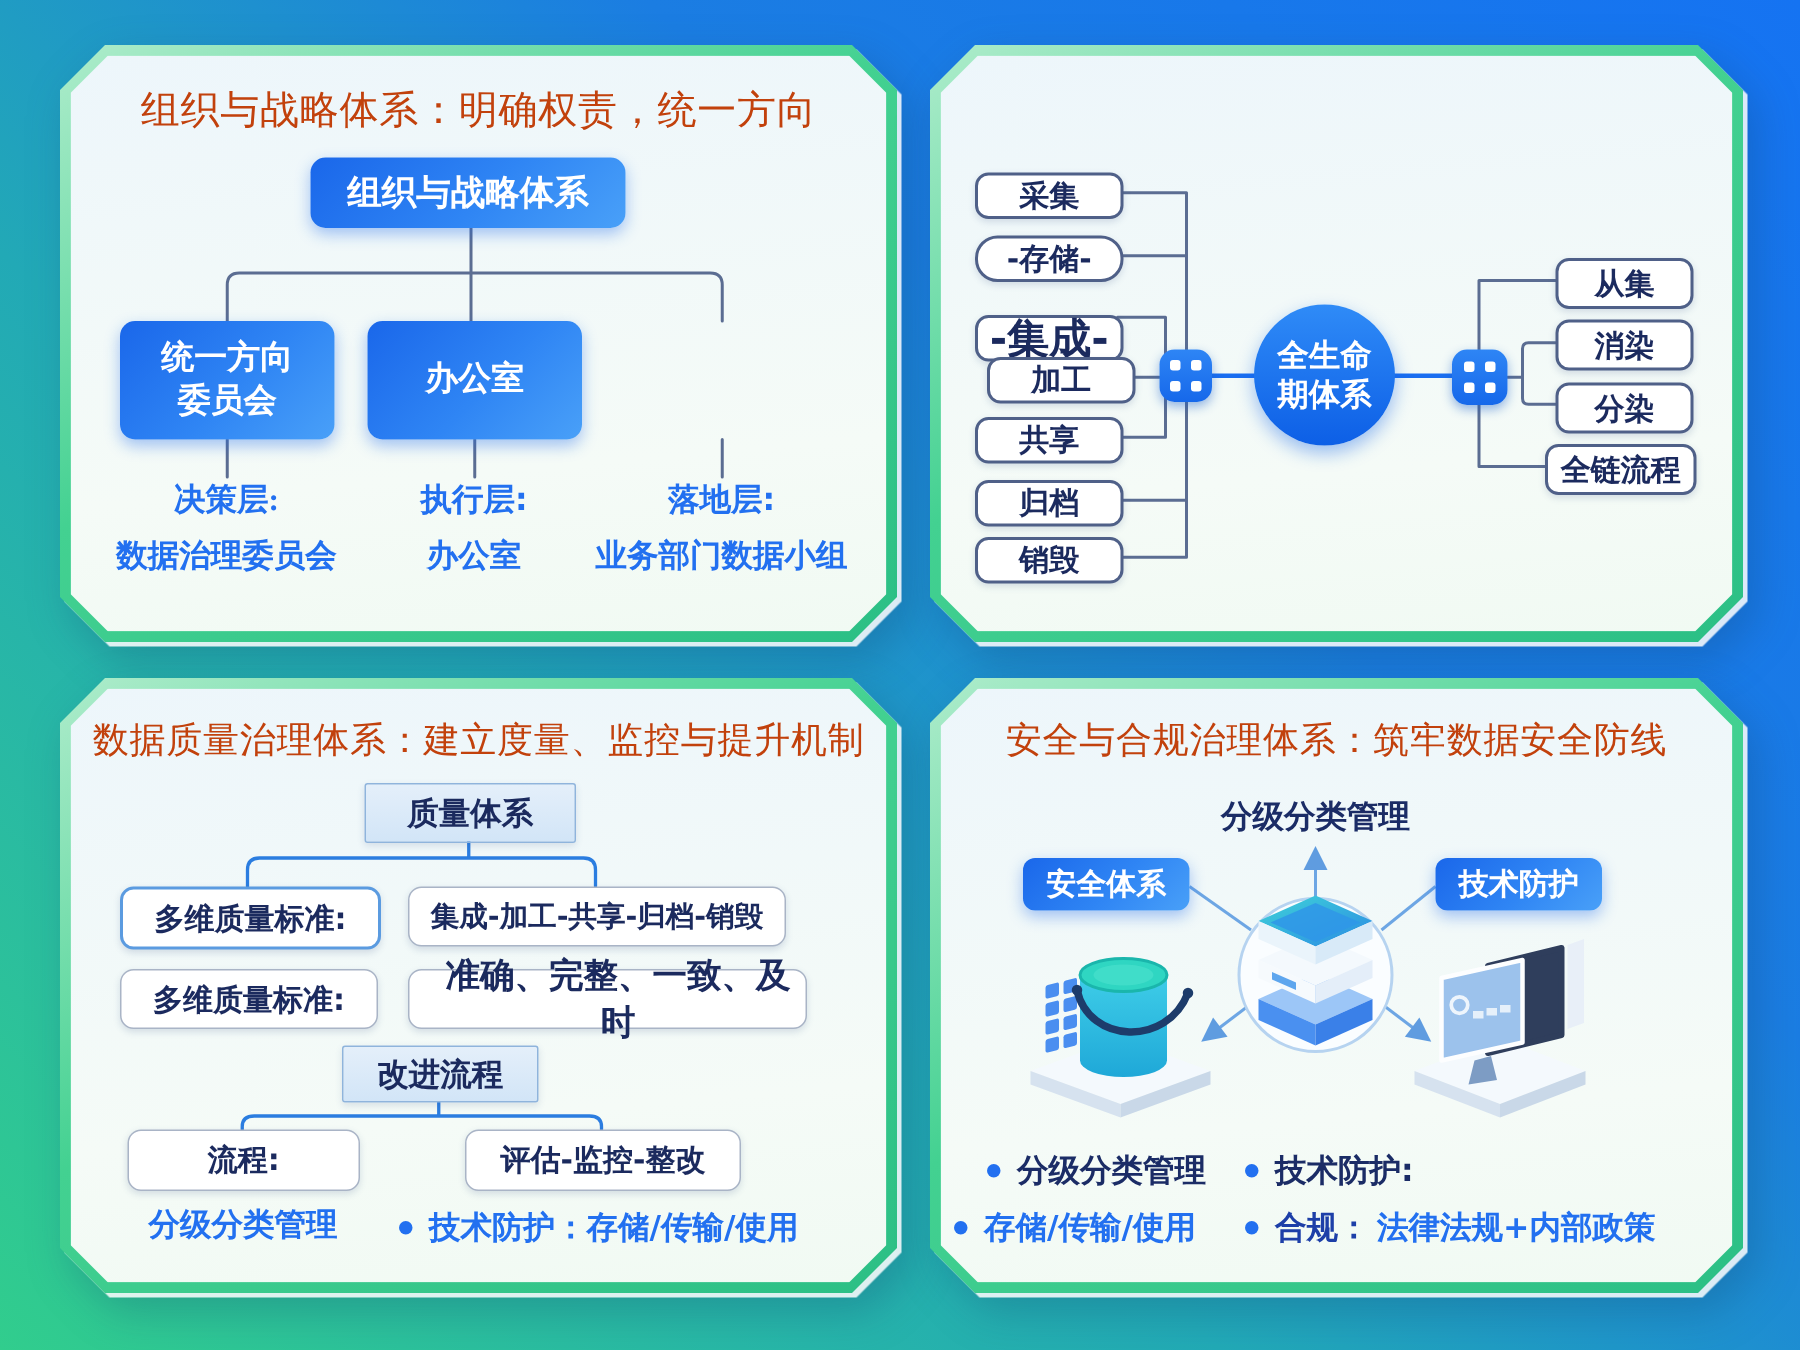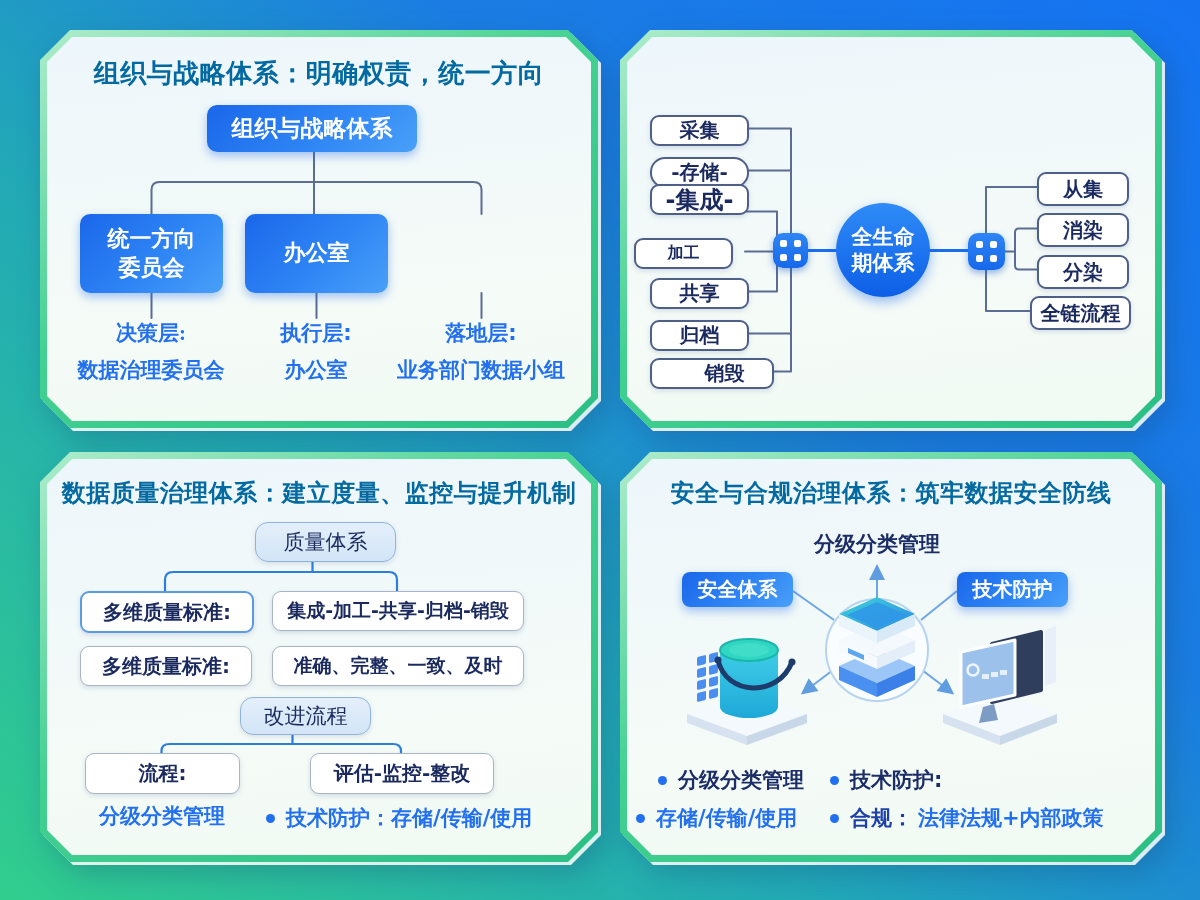--- a/index.html
+++ b/index.html
@@ -9,30 +9,30 @@
     background:linear-gradient(222deg,#1573f2 0%,#1b7de2 35%,#22a9b6 63%,#31cd8d 100%);
   }
   .panel{position:absolute;filter:drop-shadow(3px 3px 0 rgba(255,255,255,.85)) drop-shadow(7px 10px 14px rgba(15,70,110,.28));}
   .panel-border{position:absolute;inset:0;
     clip-path:polygon(30px 0,calc(100% - 30px) 0,100% 30px,100% calc(100% - 30px),calc(100% - 30px) 100%,30px 100%,0 calc(100% - 30px),0 30px);
     background:linear-gradient(150deg,#aeeccb 0%,#43d191 45%,#2bbf85 100%);}
   .panel-inner{position:absolute;inset:7px;
     clip-path:polygon(25px 0,calc(100% - 25px) 0,100% 25px,100% calc(100% - 25px),calc(100% - 25px) 100%,25px 100%,0 calc(100% - 25px),0 25px);
     background:linear-gradient(175deg,#edf6fb 0%,#f5fbf7 70%,#f1faf3 100%);}
   .content{position:absolute;inset:0;}
-  .t-title{position:absolute;left:0;right:0;text-align:center;font-weight:700;color:#0369a1;letter-spacing:.5px;}
+  .t-title{position:absolute;left:0;right:0;text-align:center;font-weight:400;color:#c2410c;letter-spacing:.5px;}
   .abs{position:absolute;}
   .cc{display:flex;align-items:center;justify-content:center;text-align:center;}
   .col{display:flex;flex-direction:column;align-items:center;justify-content:center;}
   .box-blue{background:linear-gradient(135deg,#1a67ea 0%,#2f85f4 55%,#49a0f8 100%);
     border-radius:10px;color:#fff;font-weight:700;box-shadow:0 4px 10px rgba(26,103,234,.38);}
   .box-white{background:#fff;border:2px solid #4f6088;border-radius:9px;color:#1b2a5e;font-weight:700;
     box-shadow:0 2px 5px rgba(60,90,140,.18);}
-  .box-soft{background:linear-gradient(180deg,#e4effa,#d2e5f7);border:1.5px solid #8fb4dc;border-radius:13px;
-    color:#1b2a5e;font-weight:400;box-shadow:0 2px 5px rgba(60,90,140,.15);margin-left:12px;}
+  .box-soft{background:linear-gradient(180deg,#e4effa,#d2e5f7);border:1.5px solid #8fb4dc;border-radius:2px;
+    color:#1b2a5e;font-weight:700;box-shadow:0 2px 5px rgba(60,90,140,.15);}
   .ob{border:2px solid #5b9be0 !important;}
   .og{border:1.5px solid #a9b4c6 !important;}
   .lbl-blue{color:#2270f0;font-weight:700;}
   .navy{color:#1b2c66;font-weight:700;}
   .hub{border-radius:50%;background:linear-gradient(180deg,#2f8bf7,#0d5fe6);color:#fff;font-weight:700;
     box-shadow:0 5px 12px rgba(13,95,230,.4);line-height:1.25;}
   .node{background:linear-gradient(180deg,#2e85f5,#1668ea);border-radius:10px;
     box-shadow:0 3px 7px rgba(20,90,200,.45);display:flex;align-items:center;justify-content:center;}
   .node .dots{display:grid;grid-template-columns:7px 7px;gap:7px;}
   .node .dots i{width:7px;height:7px;background:#fff;border-radius:2px;display:block;}
@@ -91,25 +91,25 @@
         <path d="M366 157 V281 M366 157 H417 M366 281 H410"></path>
         <path d="M385 221.5 H395 M417 198.5 H399 Q395 198.5 395 202.5 V235.5 Q395 239.5 399 239.5 H417"></path>
       </g>
       <g stroke="#1a6ef0" stroke-width="3" fill="none">
         <path d="M188 220.5 H217 M309 220.5 H348"></path>
       </g>
     </svg>
 
     <div class="abs box-white cc" style="left:30px;top:85px;width:95px;height:27px;font-size:20px;">采集</div>
     <div class="abs box-white cc" style="left:30px;top:127px;width:95px;height:27px;font-size:20px;border-radius:15px;">-存储-</div>
-    <div class="abs box-white cc" style="left:30px;top:154px;width:95px;height:27px;font-size:24px;">-集成-</div>
-    <div class="abs box-white cc" style="left:14px;top:208px;width:95px;height:27px;font-size:16px;">加工</div>
+    <div class="abs box-white cc" style="left:30px;top:180px;width:95px;height:27px;font-size:28px;">-集成-</div>
+    <div class="abs box-white cc" style="left:38px;top:208px;width:95px;height:27px;font-size:20px;">加工</div>
     <div class="abs box-white cc" style="left:30px;top:248px;width:95px;height:27px;font-size:20px;">共享</div>
     <div class="abs box-white cc" style="left:30px;top:290px;width:95px;height:27px;font-size:20px;">归档</div>
-    <div class="abs box-white cc" style="left:30px;top:328px;width:95px;height:27px;font-size:20px;padding-left:25px;">销毁</div>
+    <div class="abs box-white cc" style="left:30px;top:328px;width:95px;height:27px;font-size:20px;">销毁</div>
 
     <div class="abs node" style="left:153px;top:203px;width:35px;height:35px;">
       <span class="dots">
           <i></i>
           <i></i>
           <i></i>
           <i></i>
         </span>
     </div>
     <div class="abs node" style="left:348px;top:203px;width:37px;height:37px;">
@@ -144,21 +144,21 @@
         <path d="M272.5 108 V120 M125 139 V128 Q125 120 133 120 H349 Q357 120 357 128 V139"></path>
         <path d="M252.5 281 V292 M121.5 301 V299 Q121.5 292 129.5 292 H353 Q361 292 361 299 V301"></path>
       </g>
     </svg>
 
     <div class="abs box-soft cc" style="left:203px;top:70px;width:139px;height:38px;font-size:21px;">质量体系</div>
 
     <div class="abs box-white ob cc" style="left:40px;top:139px;width:170px;height:38px;font-size:20px;">多维质量标准:</div>
     <div class="abs box-white og cc" style="left:232px;top:139px;width:250px;height:38px;font-size:19px;">集成-加工-共享-归档-销毁</div>
     <div class="abs box-white og cc" style="left:40px;top:194px;width:170px;height:38px;font-size:20px;">多维质量标准:</div>
-    <div class="abs box-white og cc" style="left:232px;top:194px;width:250px;height:38px;font-size:19px;">准确、完整、一致、及时</div>
+    <div class="abs box-white og cc" style="left:232px;top:194px;width:250px;height:38px;font-size:23px;padding-left:14px;">准确、完整、一致、及时</div>
 
     <div class="abs box-soft cc" style="left:188px;top:245px;width:129px;height:36px;font-size:21px;">改进流程</div>
 
     <div class="abs box-white og cc" style="left:45px;top:301px;width:153px;height:39px;font-size:20px;">流程:</div>
     <div class="abs box-white og cc" style="left:270px;top:301px;width:182px;height:39px;font-size:20px;">评估-监控-整改</div>
 
     <div class="abs cc lbl-blue" style="left:32px;top:350px;width:180px;font-size:21px;">分级分类管理</div>
     <div class="bullet" style="left:226px;top:352px;font-size:21px;">
       <span class="dot"></span>
       <span class="lbl-blue">技术防护：存储/传输/使用</span>

